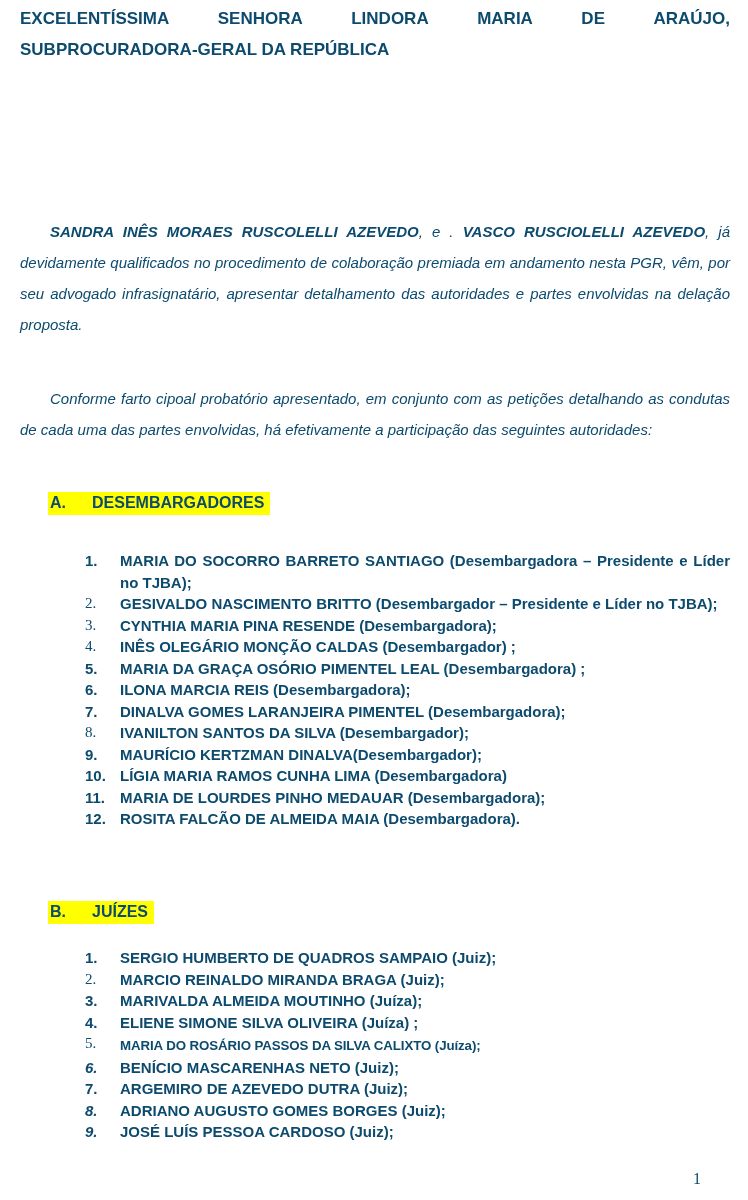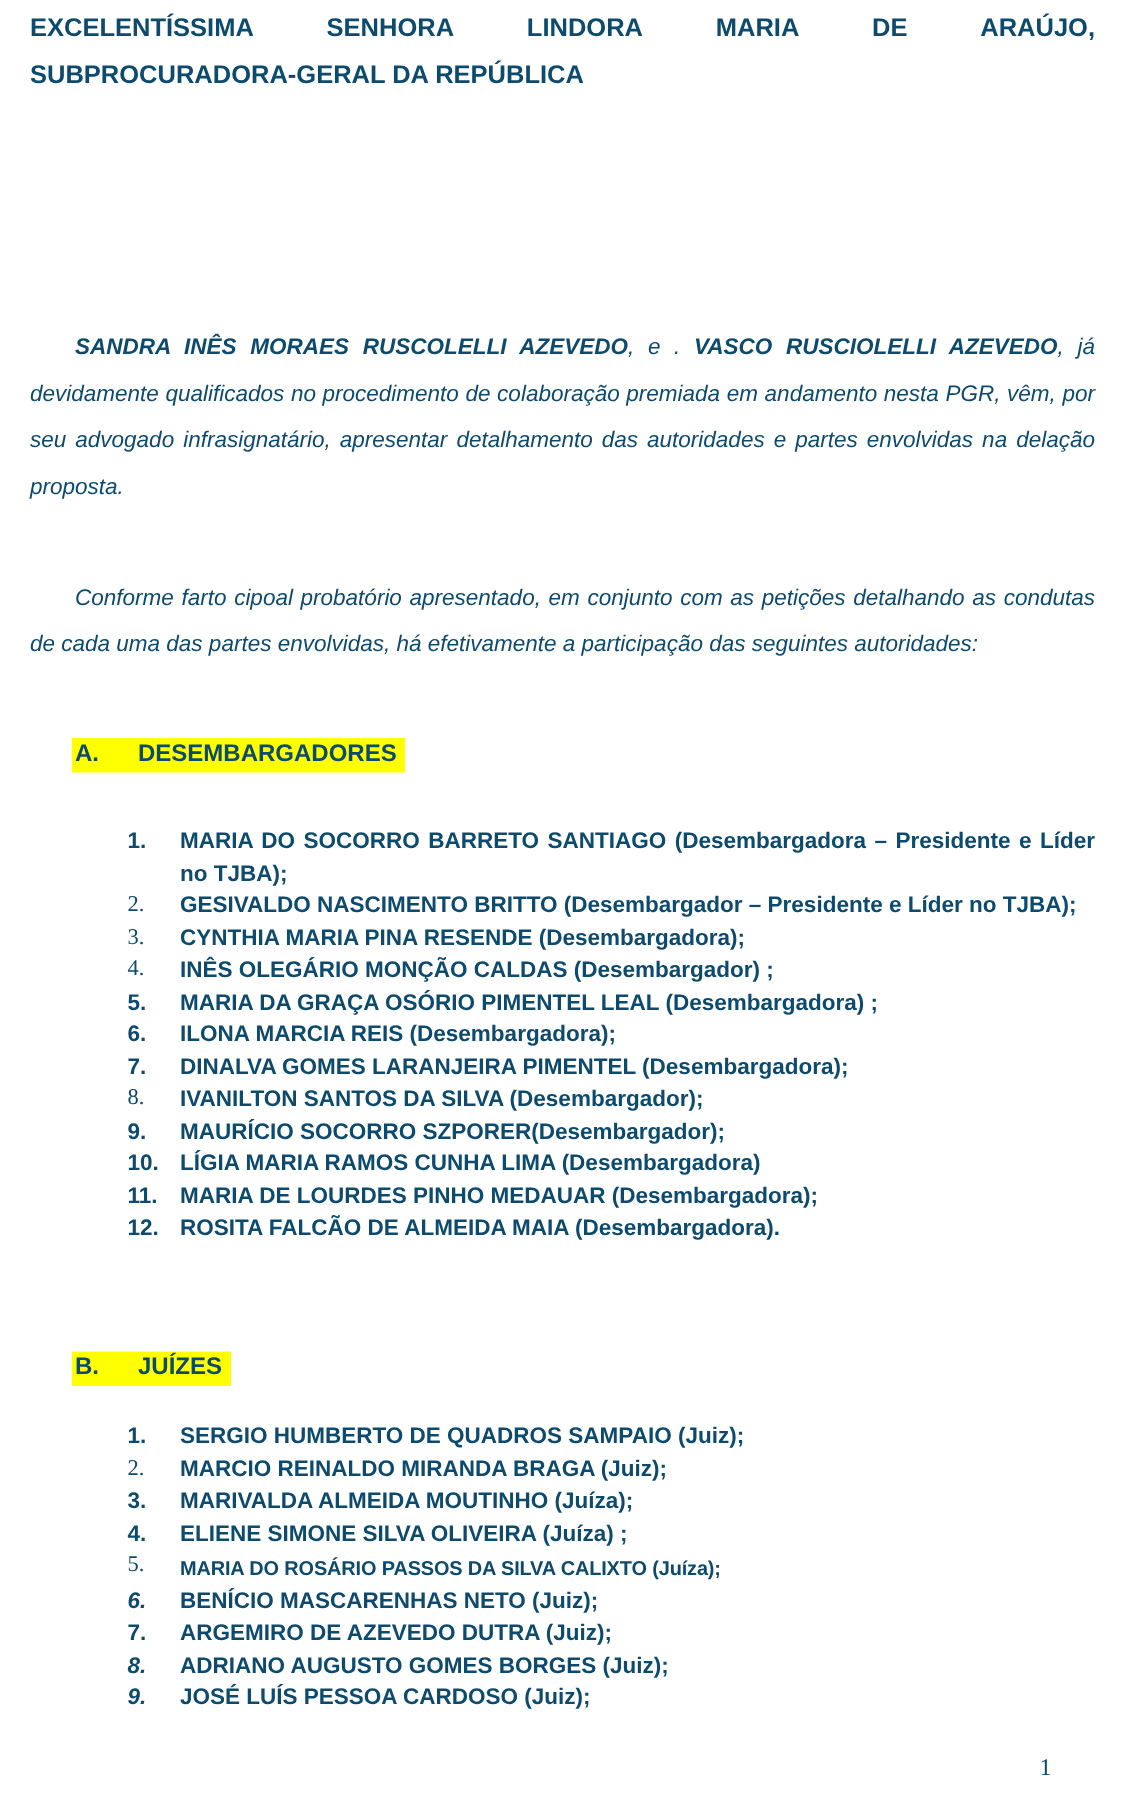--- a/index.html
+++ b/index.html
@@ -117,21 +117,21 @@
       <div class="list-item">
         <span class="num bold">7.</span>
         <div class="item-text">DINALVA GOMES LARANJEIRA PIMENTEL (Desembargadora);</div>
       </div>
       <div class="list-item">
         <span class="num regular">8.</span>
         <div class="item-text">IVANILTON SANTOS DA SILVA (Desembargador);</div>
       </div>
       <div class="list-item">
         <span class="num bold">9.</span>
-        <div class="item-text">MAURÍCIO SOCORRO SZPORER(Desembargador);</div>
+        <div class="item-text">MAURÍCIO KERTZMAN DINALVA(Desembargador);</div>
       </div>
       <div class="list-item">
         <span class="num bold">10.</span>
         <div class="item-text">LÍGIA MARIA RAMOS CUNHA LIMA (Desembargadora)</div>
       </div>
       <div class="list-item">
         <span class="num bold">11.</span>
         <div class="item-text">MARIA DE LOURDES PINHO MEDAUAR (Desembargadora);</div>
       </div>
       <div class="list-item">

